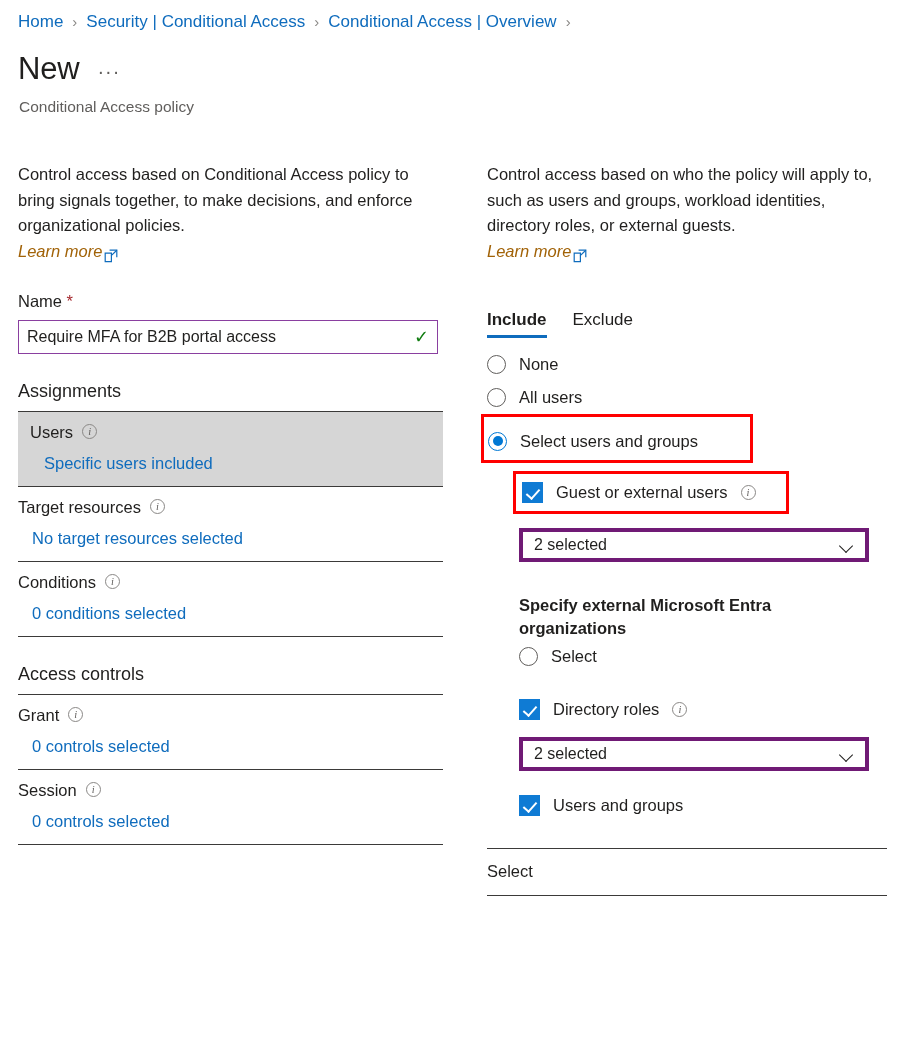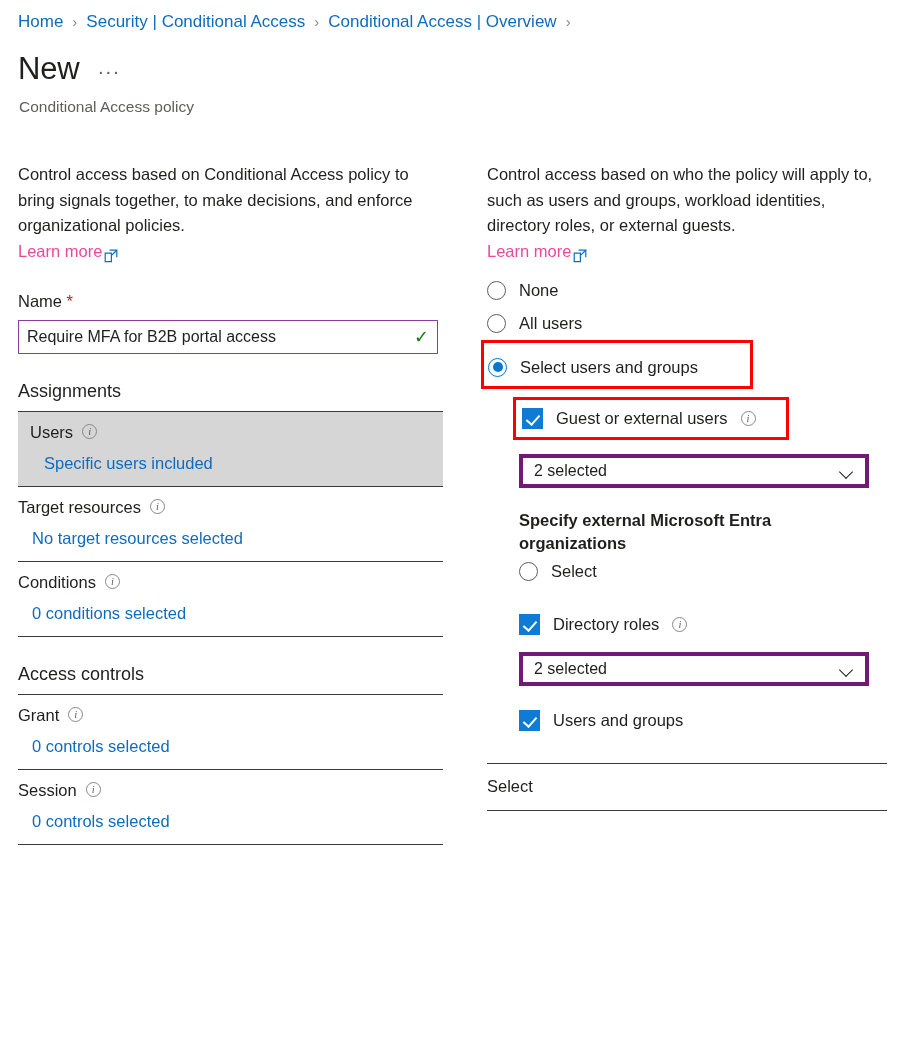--- a/index.html
+++ b/index.html
@@ -33,21 +33,21 @@
     font-size: 15.5px; color: #605e5c; line-height: 22px;
   }
 
   
   .col-left  { position: absolute; left: 18px;  top: 162px; width: 425px; }
   .col-right { position: absolute; left: 487px; top: 162px; width: 400px; }
 
   .desc { font-size: 16.5px; line-height: 25.5px; color: #201f1e; }
   .learn {
     display: inline-flex; align-items: center; gap: 2px;
-    color: #ec4899; font-size: 16.5px; line-height: 25px; cursor: pointer;
+    color: #a16207; font-size: 16.5px; line-height: 25px; cursor: pointer; font-style: italic;
   }
   .ext-ico { display:inline-block; width: 14px; height: 14px; position: relative; top: 1px; }
 
   
   .field-label { font-size: 16.5px; margin-top: 28px; color: #201f1e; }
   .req { color: #a4262c; }
   .name-input {
     margin-top: 9px; width: 420px; height: 34px;
     border: 1px solid #8a3fa0; background: #fff;
     display: flex; align-items: center; padding: 0 8px;
@@ -135,21 +135,21 @@
   .dd-text { flex: 1; font-size: 16px; color: #201f1e; }
   .dd-chev { width: 13px; height: 8px; position: relative; }
   .dd-chev::before {
     content: ""; position: absolute; left: 0; top: 0;
     width: 9px; height: 9px;
     border: solid #201f1e; border-width: 0 1.6px 1.6px 0;
     transform: rotate(45deg);
   }
 
   .sub-head {
-    margin-left: 32px; margin-top: 21px;
+    margin-left: 32px; margin-top: 32px;
     font-size: 16.5px; font-weight: 700; line-height: 23px; width: 320px;
   }
   .opt-sub { margin-left: 32px; }
 
   .rule-r { height: 1px; background: #3b3a39; width: 400px; }
   .sec-sub { font-size: 16.5px; color: #201f1e; margin-top: 13px; }
   .sec-link {
     margin-top: 11px; margin-left: 14px;
     font-size: 16.5px; color: #0f6cbd; cursor: pointer;
   }
@@ -256,20 +256,24 @@
       <span>Learn more</span>
       <span class="ext-ico">
         <svg width="14" height="14" viewBox="0 0 14 14">
           <path d="M1.2 4.2 H7.4 V12.6 H1.2 Z" fill="none" stroke="#0f6cbd" stroke-width="1.2"></path>
           <path d="M5.6 1.2 H12.8 V8.2" fill="none" stroke="#0f6cbd" stroke-width="1.2"></path>
           <path d="M7.2 6.6 L12.8 1.2" fill="none" stroke="#0f6cbd" stroke-width="1.2"></path>
         </svg>
       </span>
     </span>
 
+    <div class="tabs">
+      <div class="tab active">Include</div>
+      <div class="tab">Exclude</div>
+    </div>
 
     <div style="margin-top:10px">
       <div class="opt">
         <span class="radio"></span>
         <span class="opt-lbl">None</span>
       </div>
       <div class="opt">
         <span class="radio"></span>
         <span class="opt-lbl">All users</span>
       </div>

